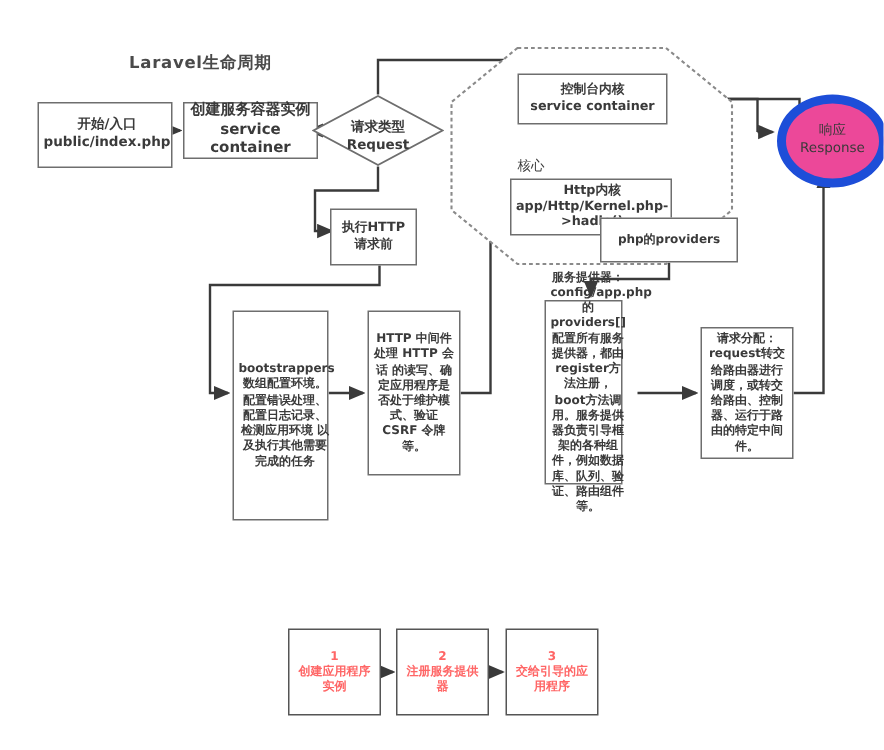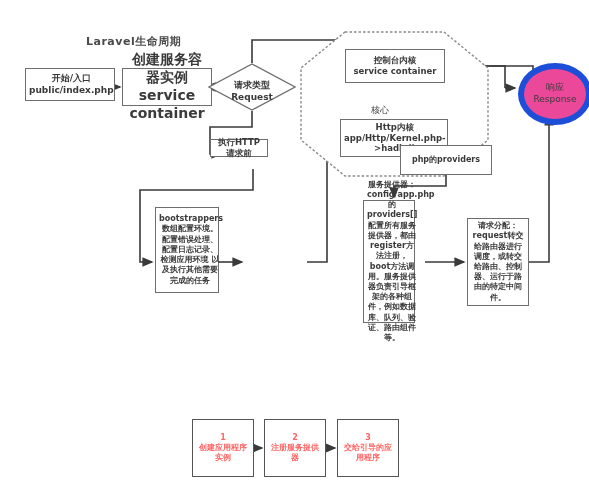--- a/index.html
+++ b/index.html
@@ -16,35 +16,35 @@
   .node .txt{display:block;width:100%;padding:0 3px;line-height:1.28;}
 
   
   #title{position:absolute;left:86px;top:34px;font-size:11px;font-weight:bold;
          color:#4a4a4a;letter-spacing:.5px;white-space:nowrap;}
 
   
   #cloud{position:absolute;left:297px;top:28px;width:195px;height:152px;}
 
   
-  #core-label{position:absolute;left:345px;top:104px;width:70px;text-align:center;
+  #core-label{position:absolute;left:345px;top:104px;width:70px;text-align:left;
               font-size:9px;color:#3a3a3a;}
 
-  .n-start{left:25px;top:68px;width:90px;height:33px;font-size:9px;}
-  .n-container{left:122px;top:68px;width:90px;height:38px;font-size:14px;}
+  .n-start{left:25px;top:68px;width:90px;height:44px;font-size:9px;}
+  .n-container{left:122px;top:68px;width:90px;height:38px;font-size:10px;}
   .n-diamond{left:208px;top:63px;width:88px;height:48px;border:none;background:none;}
   .n-diamond .dia{position:absolute;left:0;top:0;width:88px;height:48px;}
   .n-diamond .txt{position:relative;z-index:2;font-size:9px;margin-top:10px;}
 
   .n-console{left:345px;top:49px;width:100px;height:34px;font-size:8.5px;}
   .n-httpkernel{left:340px;top:119px;width:108px;height:38px;font-size:8.5px;}
   .n-loadsp{left:400px;top:145px;width:92px;height:30px;font-size:8px;}
-  .n-prehttp{left:210px;top:139px;width:58px;height:18px;font-size:8.5px;}
+  .n-prehttp{left:220px;top:139px;width:58px;height:38px;font-size:8.5px;}
 
-  .n-boot{left:155px;top:207px;width:64px;height:86px;font-size:8px;}
+  .n-boot{left:155px;top:207px;width:64px;height:140px;font-size:8px;}
   .n-mid{left:245px;top:207px;width:62px;height:110px;font-size:8px;}
   .n-sp{left:363px;top:200px;width:52px;height:123px;font-size:8px;}
   .n-dispatch{left:467px;top:218px;width:62px;height:88px;font-size:8px;}
 
   #response{position:absolute;left:518px;top:63px;width:62px;height:50px;
             border:6px solid #1d4ed8;border-radius:50%;background:#ec4899;
             display:flex;align-items:center;justify-content:center;text-align:center;
             font-size:9px;color:#3a3a3a;line-height:1.3;}
 
   .n-step{height:58px;width:62px;font-size:8px;border:1px solid #555;color:#ff6666;}
@@ -139,20 +139,23 @@
 
   <div class="node n-prehttp">
     <span class="txt" style="white-space: pre-line;">执行HTTP
 请求前</span>
   </div>
 
   <div class="node n-boot">
     <span class="txt">bootstrappers数组配置环境。配置错误处理、配置日志记录、检测应用环境 以及执行其他需要完成的任务</span>
   </div>
 
+  <div class="node n-mid">
+    <span class="txt">HTTP 中间件处理 HTTP 会话 的读写、确定应用程序是否处于维护模式、验证 CSRF 令牌等。</span>
+  </div>
 
   <div class="node n-sp">
     <span class="txt">服务提供器：config/app.php的providers[]配置所有服务提供器，都由register方法注册，boot方法调用。服务提供器负责引导框架的各种组件，例如数据库、队列、验证、路由组件等。</span>
   </div>
 
   <div class="node n-dispatch">
     <span class="txt">请求分配：request转交给路由器进行调度，或转交给路由、控制器、运行于路由的特定中间件。</span>
   </div>
 
   <div id="response">

